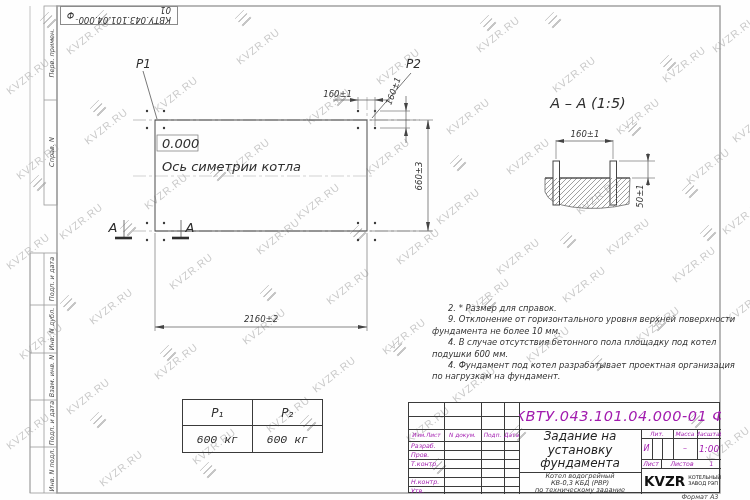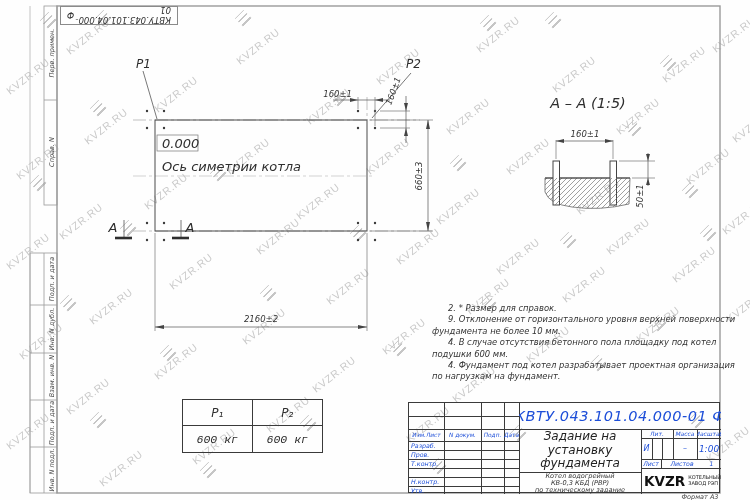--- a/index.html
+++ b/index.html
@@ -34,21 +34,21 @@
   .ltab>div{display:flex;align-items:center;justify-content:center;
     font:italic 12px "DejaVu Sans",sans-serif;color:#2e2e2e;
     border-right:1px solid #3a3a3a;border-bottom:1px solid #3a3a3a;}
   .ltab>div:nth-child(2n){border-right:none;}
   .ltab>div:nth-child(n+3){border-bottom:none;font-size:11.5px;font-family:Liberation Mono, monospace;}
   
   .tb{position:absolute;left:408px;top:402px;width:312px;height:91px;z-index:3;
     border:1.5px solid #3a3a3a;box-sizing:border-box;font-family:"DejaVu Sans",sans-serif;}
   .tb .ln{position:absolute;background:#3a3a3a;}
   .tb .tx{position:absolute;display:flex;align-items:center;justify-content:center;
-    color:#1d4ed8;white-space:nowrap;overflow:hidden;}
+    color:#a21caf;white-space:nowrap;overflow:hidden;}
   .fmt{position:absolute;left:640px;top:493px;width:120px;z-index:3;text-align:center;
     font:italic 6.5px "DejaVu Sans",sans-serif;color:#444;}
   .klogo{width:14px;height:15px;margin-right:3px;
     background:repeating-linear-gradient(115deg,#1a1a1a 0 2px,rgba(0,0,0,0) 2px 4.6px);
     transform:skewY(-12deg);}
 </style>
 </head>
 <body>
 
 <div class="sheet">

